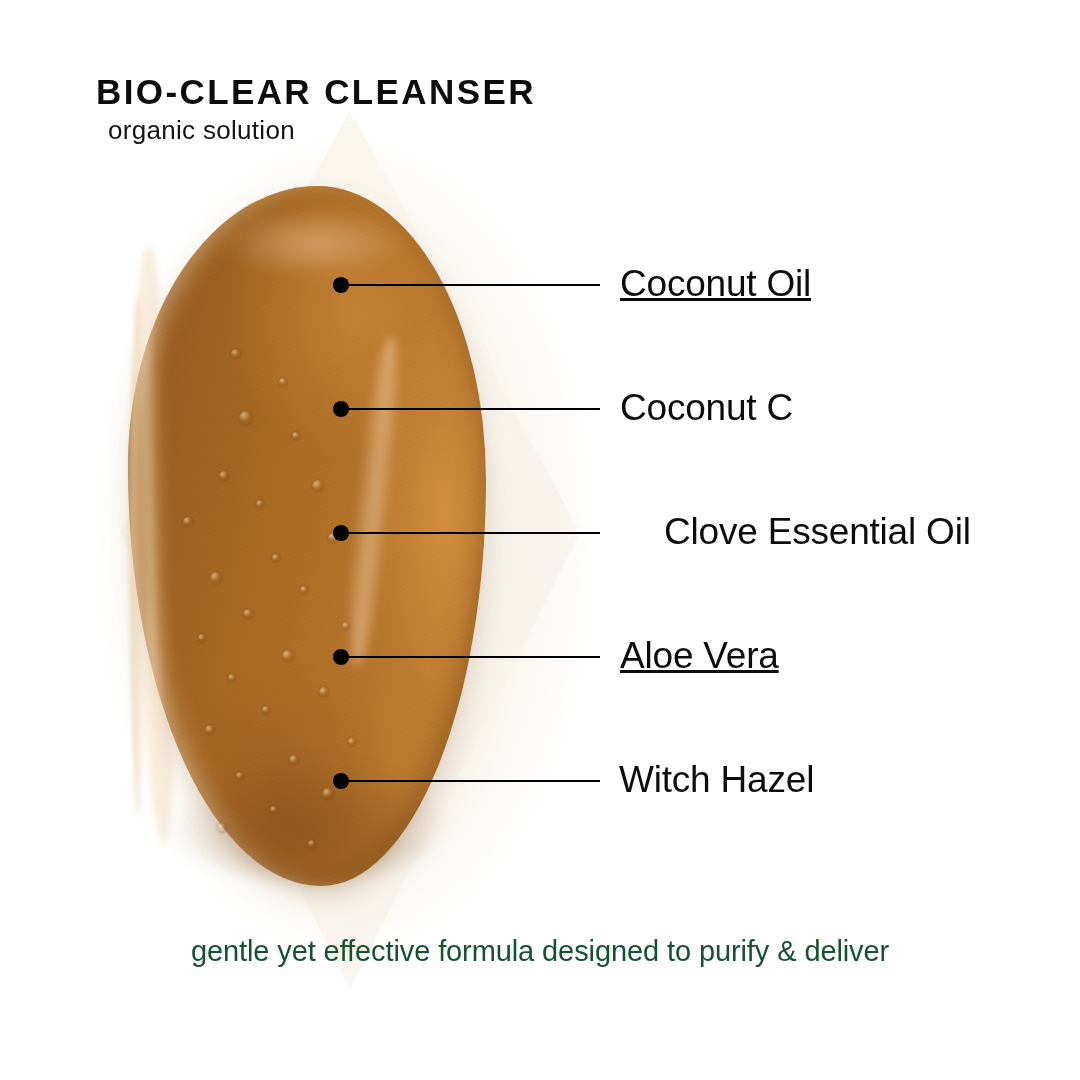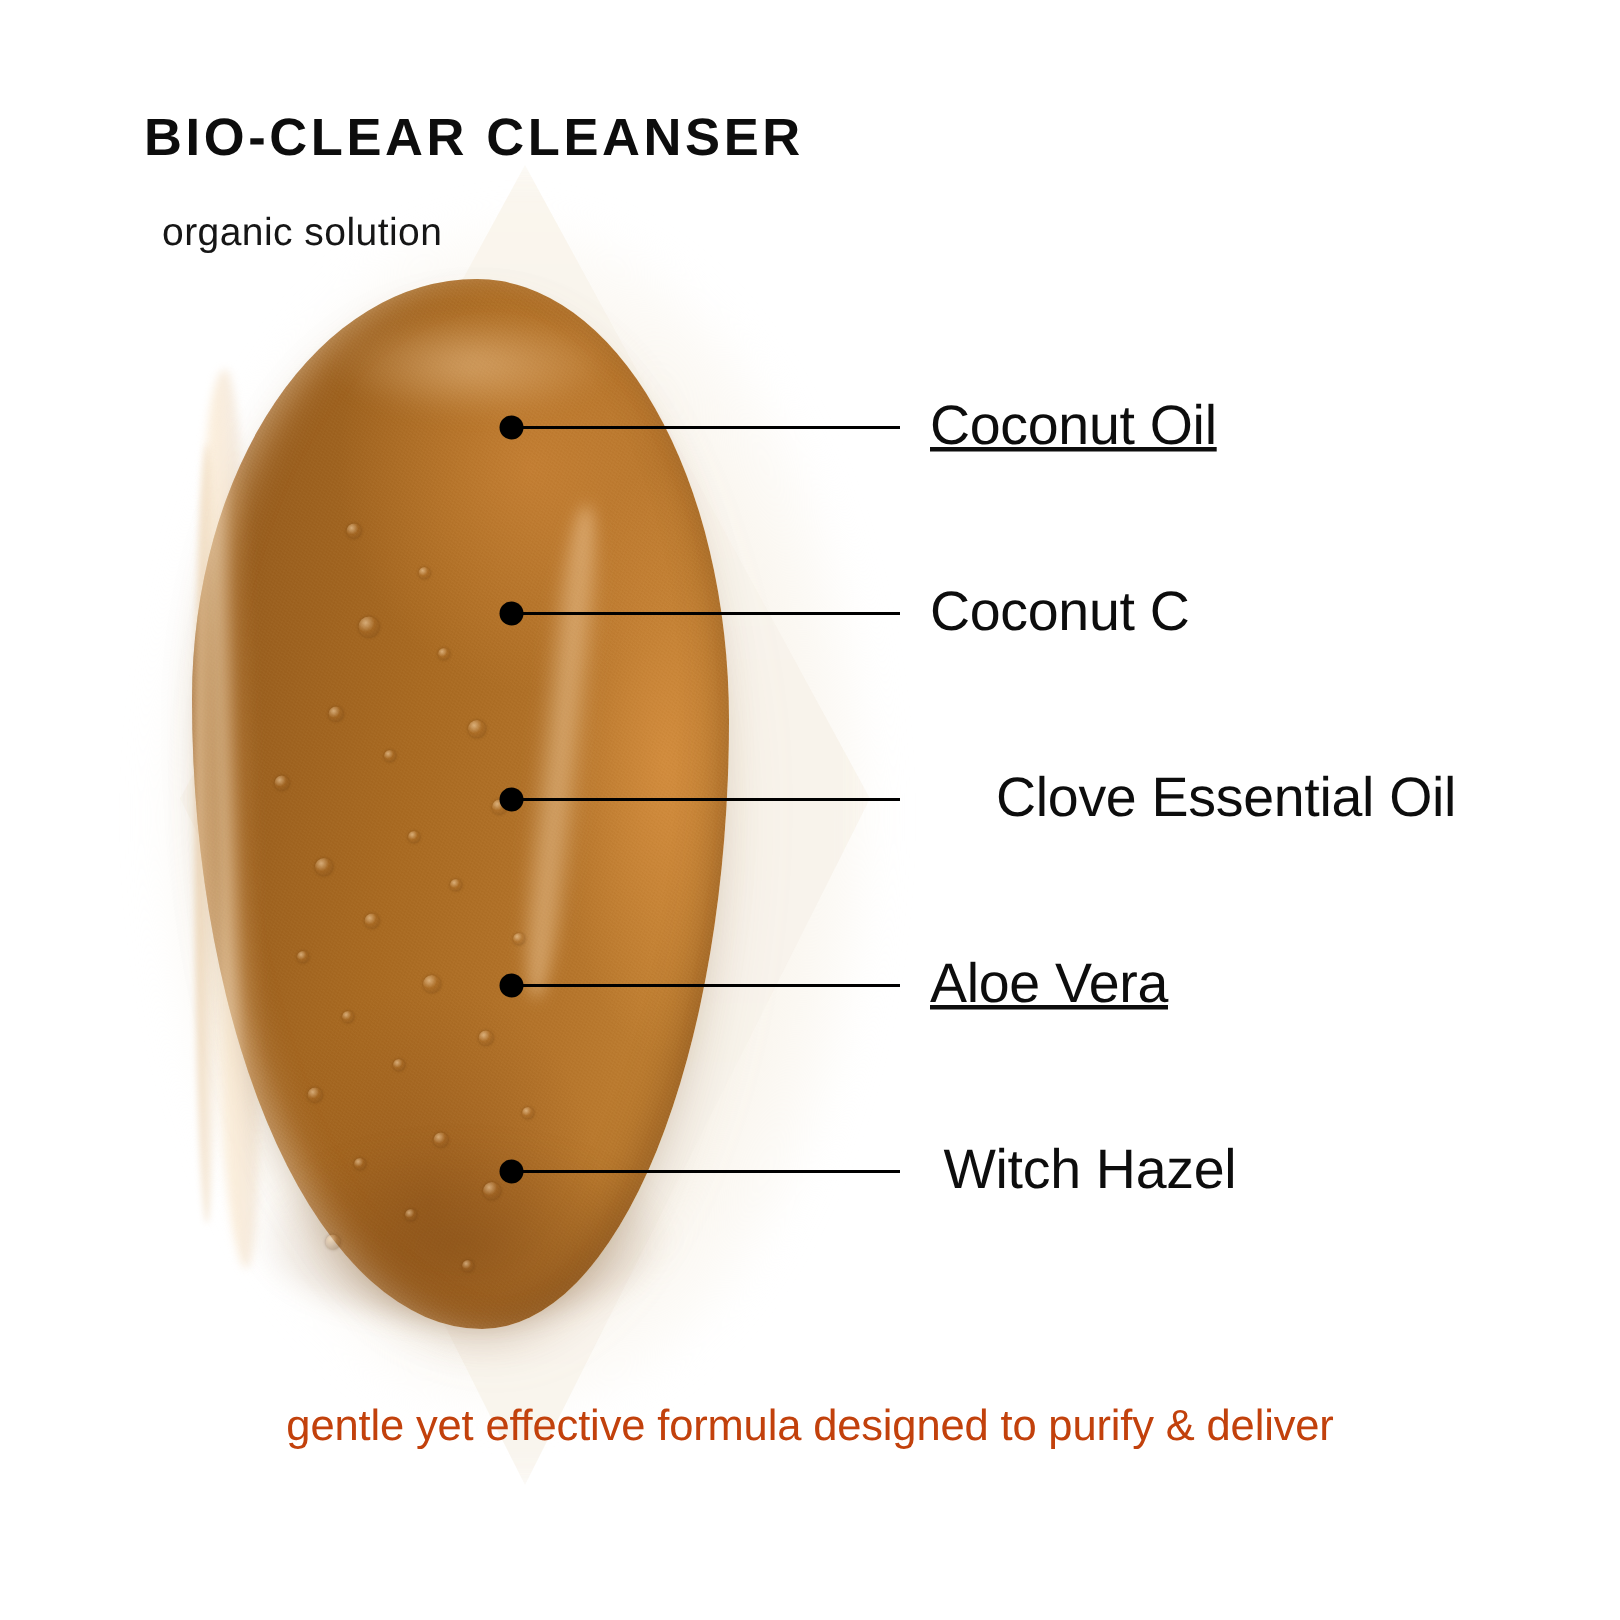--- a/index.html
+++ b/index.html
@@ -158,31 +158,30 @@
   }
   .subtitle {
     position: absolute;
     left: 108px;
     top: 115px;
     font-size: 26px;
     font-weight: 400;
     letter-spacing: .3px;
     color: #161616;
     white-space: nowrap;
-    margin-top: 24px;
   }
   .caption {
     position: absolute;
     left: 0;
     right: 0;
     top: 932px;
     text-align: center;
     font-size: 29px;
     line-height: 39px;
-    color: #c2410c;
+    color: #14532d;
     letter-spacing: -.1px;
   }
 
   
   .callout {
     position: absolute;
     height: 0;
   }
   .callout .dot {
     position: absolute;
@@ -279,21 +278,21 @@
         <span class="label" style="left: 287px; margin-left: 44px;">Clove Essential Oil</span>
       </div>
       <div class="callout" style="left: 333px; top: 657px;">
         <span class="dot"></span>
         <span class="leader" style="width: 259px;"></span>
         <span class="label" style="left: 287px; text-decoration: underline;">Aloe Vera</span>
       </div>
       <div class="callout" style="left: 333px; top: 781px;">
         <span class="dot"></span>
         <span class="leader" style="width: 259px;"></span>
-        <span class="label" style="left: 296px; text-align: center;">Witch Hazel</span>
+        <span class="label" style="left: 286px; text-align: center;">Witch Hazel</span>
       </div>
     </div>
 
   <div class="caption">
     <div>gentle yet effective formula designed to purify &amp; deliver</div>
   </div>
 
 </div>
 
 </body></html>

